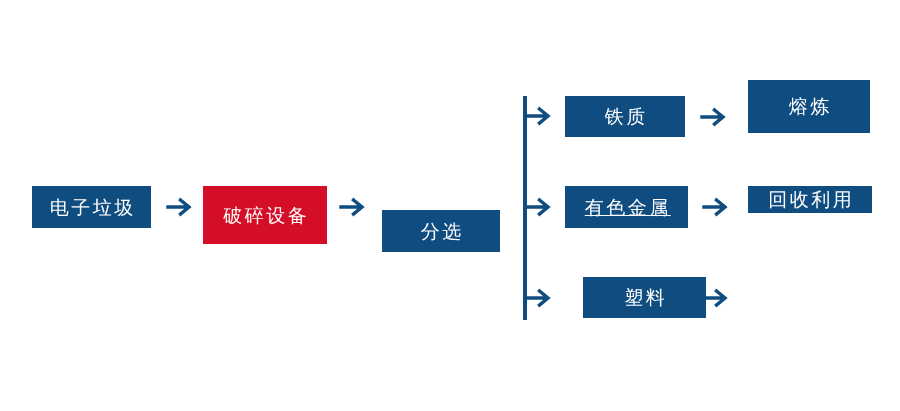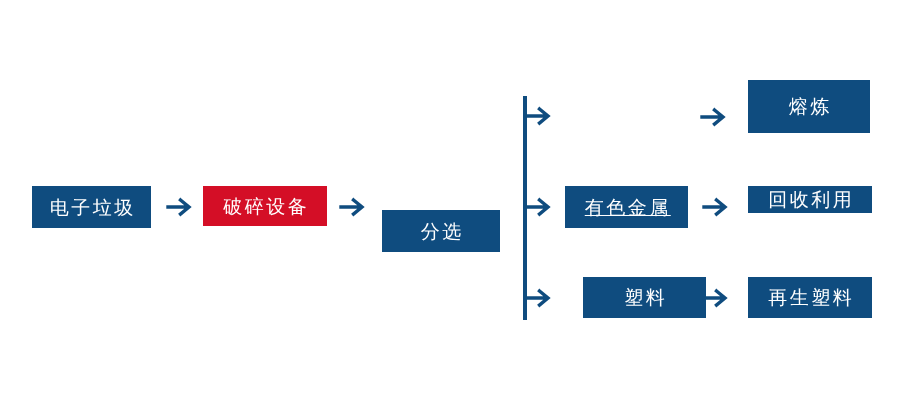--- a/index.html
+++ b/index.html
@@ -65,38 +65,39 @@
 <div id="flowchart">
 
   <div class="node blue" style="left:32px; top:186px; width:119px; height:42px;">电子垃圾</div>
 
   <div class="arrow" style="left:166px; top:194px; width:30px; height:26px;">
     <svg width="30" height="26" viewBox="0 0 30 26" aria-hidden="true">
       <path d="M2 13 H20 M14.5 6 L23 13 L14.5 20" fill="none" stroke="#0f4c7f" stroke-width="3.4" stroke-linecap="square" stroke-linejoin="miter"></path>
     </svg>
   </div>
 
-  <div class="node red" style="left:203px; top:186px; width:124px; height:40px;">破碎设备</div>
+  <div class="node red" style="left:203px; top:186px; width:124px; height:58px;">破碎设备</div>
 
   <div class="arrow" style="left:339px; top:194px; width:30px; height:26px;">
     <svg width="30" height="26" viewBox="0 0 30 26" aria-hidden="true">
       <path d="M2 13 H20 M14.5 6 L23 13 L14.5 20" fill="none" stroke="#0f4c7f" stroke-width="3.4" stroke-linecap="square" stroke-linejoin="miter"></path>
     </svg>
   </div>
 
   <div class="node blue" style="left:382px; top:186px; width:118px; height:42px;margin-top:24px;">分选</div>
 
   <div class="bus-line" style="left:523px; top:96px; width:4px; height:224px;"></div>
 
   <div class="branch-arrow" style="left:525px; top:103px; width:30px; height:26px;">
     <svg width="30" height="26" viewBox="0 0 30 26" aria-hidden="true">
       <path d="M0 13 H20 M14.5 6 L23 13 L14.5 20" fill="none" stroke="#0f4c7f" stroke-width="3.4" stroke-linecap="square" stroke-linejoin="miter"></path>
     </svg>
   </div>
 
+  <div class="node blue" style="left:565px; top:96px; width:120px; height:41px;">铁质</div>
 
   <div class="arrow" style="left:700px; top:104px; width:30px; height:26px;">
     <svg width="30" height="26" viewBox="0 0 30 26" aria-hidden="true">
       <path d="M2 13 H20 M14.5 6 L23 13 L14.5 20" fill="none" stroke="#0f4c7f" stroke-width="3.4" stroke-linecap="square" stroke-linejoin="miter"></path>
     </svg>
   </div>
 
   <div class="node blue" style="left:748px; top:80px; width:122px; height:53px;">熔炼</div>
 
   <div class="branch-arrow" style="left:525px; top:194px; width:30px; height:26px;">
@@ -122,15 +123,14 @@
   </div>
 
   <div class="node blue" style="left:565px; top:277px; width:123px; height:41px;margin-left:18px;">塑料</div>
 
   <div class="arrow" style="left:702px; top:285px; width:30px; height:26px;">
     <svg width="30" height="26" viewBox="0 0 30 26" aria-hidden="true">
       <path d="M2 13 H20 M14.5 6 L23 13 L14.5 20" fill="none" stroke="#0f4c7f" stroke-width="3.4" stroke-linecap="square" stroke-linejoin="miter"></path>
     </svg>
   </div>
 
-  <div class="node blue" style="left:748px; top:277px; width:124px; height:41px;">再生塑料</div>
 
 </div>
 
 </body></html>

